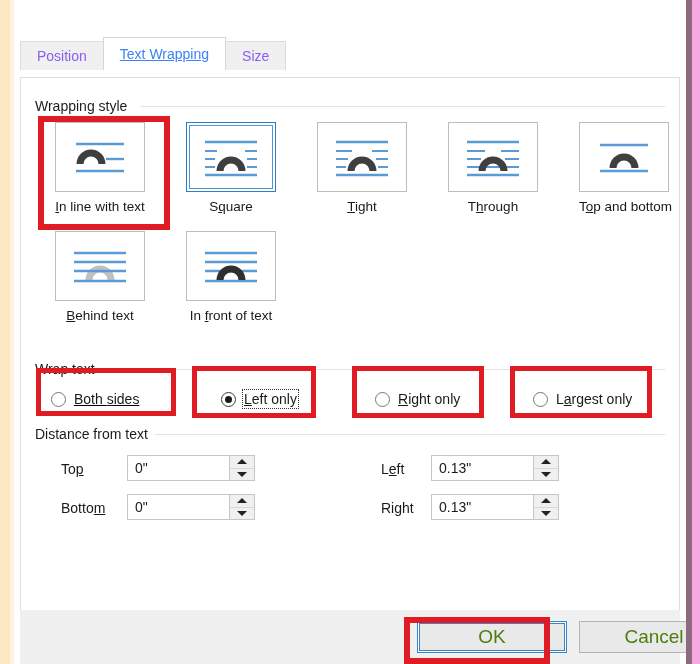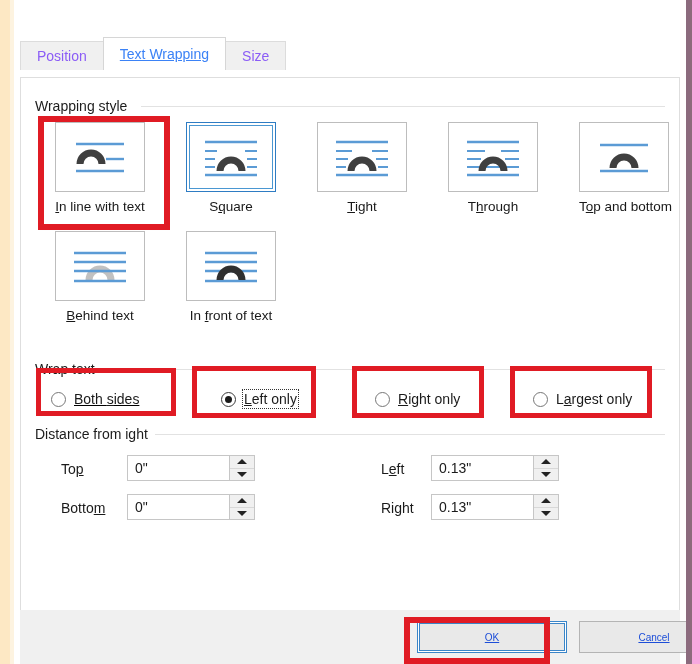--- a/index.html
+++ b/index.html
@@ -63,21 +63,21 @@
   .spin .val{flex:1;display:flex;align-items:center;padding-left:7px;font-size:14px;color:#1a1a1a;}
   .spin .arrows{width:24px;border-left:1px solid #c6c6c6;display:flex;flex-direction:column;background:#f0f0f0;}
   .spin .arrows div{flex:1;display:flex;align-items:center;justify-content:center;}
   .spin .arrows div:first-child{border-bottom:1px solid #d8d8d8;}
   .tri-up{width:0;height:0;border-left:5px solid transparent;border-right:5px solid transparent;border-bottom:5px solid #222;}
   .tri-dn{width:0;height:0;border-left:5px solid transparent;border-right:5px solid transparent;border-top:5px solid #222;}
 
   
   .footer{position:absolute;left:6px;top:610px;width:660px;height:54px;background:#f0f0f0;}
   .btn{position:absolute;height:32px;width:150px;border:1px solid #b4b4b4;background:#e9e9e9;
-       display:flex;align-items:center;justify-content:center;font-size:10px;color:#1d4ed8;box-sizing:border-box;cursor:default;text-decoration:underline;}
+       display:flex;align-items:center;justify-content:center;font-size:19px;color:#4d7c0f;box-sizing:border-box;cursor:default;}
   .btn.default{border:1px solid #3a85c8;box-shadow:inset 0 0 0 1px #ffffff, inset 0 0 0 2px #3a85c8;}
 
   
   .anno{position:absolute;border:6px solid #e01b24;box-sizing:border-box;pointer-events:none;z-index:9;}
   .anno.thin{border-width:5px;}
 </style>
 </head>
 <body>
 
 <div class="screen">
@@ -215,21 +215,21 @@
       <div class="radio" style="left:354px;top:308px;text-align:center;">
         <span class="dot"></span>
         <span class="lbl"><u>R</u>ight only</span>
       </div>
 
       <div class="radio" style="left:512px;top:308px;">
         <span class="dot"></span>
         <span class="lbl">L<u>a</u>rgest only</span>
       </div>
 
-      <div class="group-label" style="left:14px;top:348px;">Distance from ight</div>
+      <div class="group-label" style="left:14px;top:348px;">Distance from text</div>
       <div class="group-line" style="left:134px;top:356px;width:510px;"></div>
 
       <div class="field-label" style="left:40px;top:383px;">To<u>p</u></div>
       <div class="spin" style="left:106px;top:377px;">
         <div class="val">0"</div>
         <div class="arrows">
           <div>
               <span class="tri-up"></span>
             </div>
           <div>

